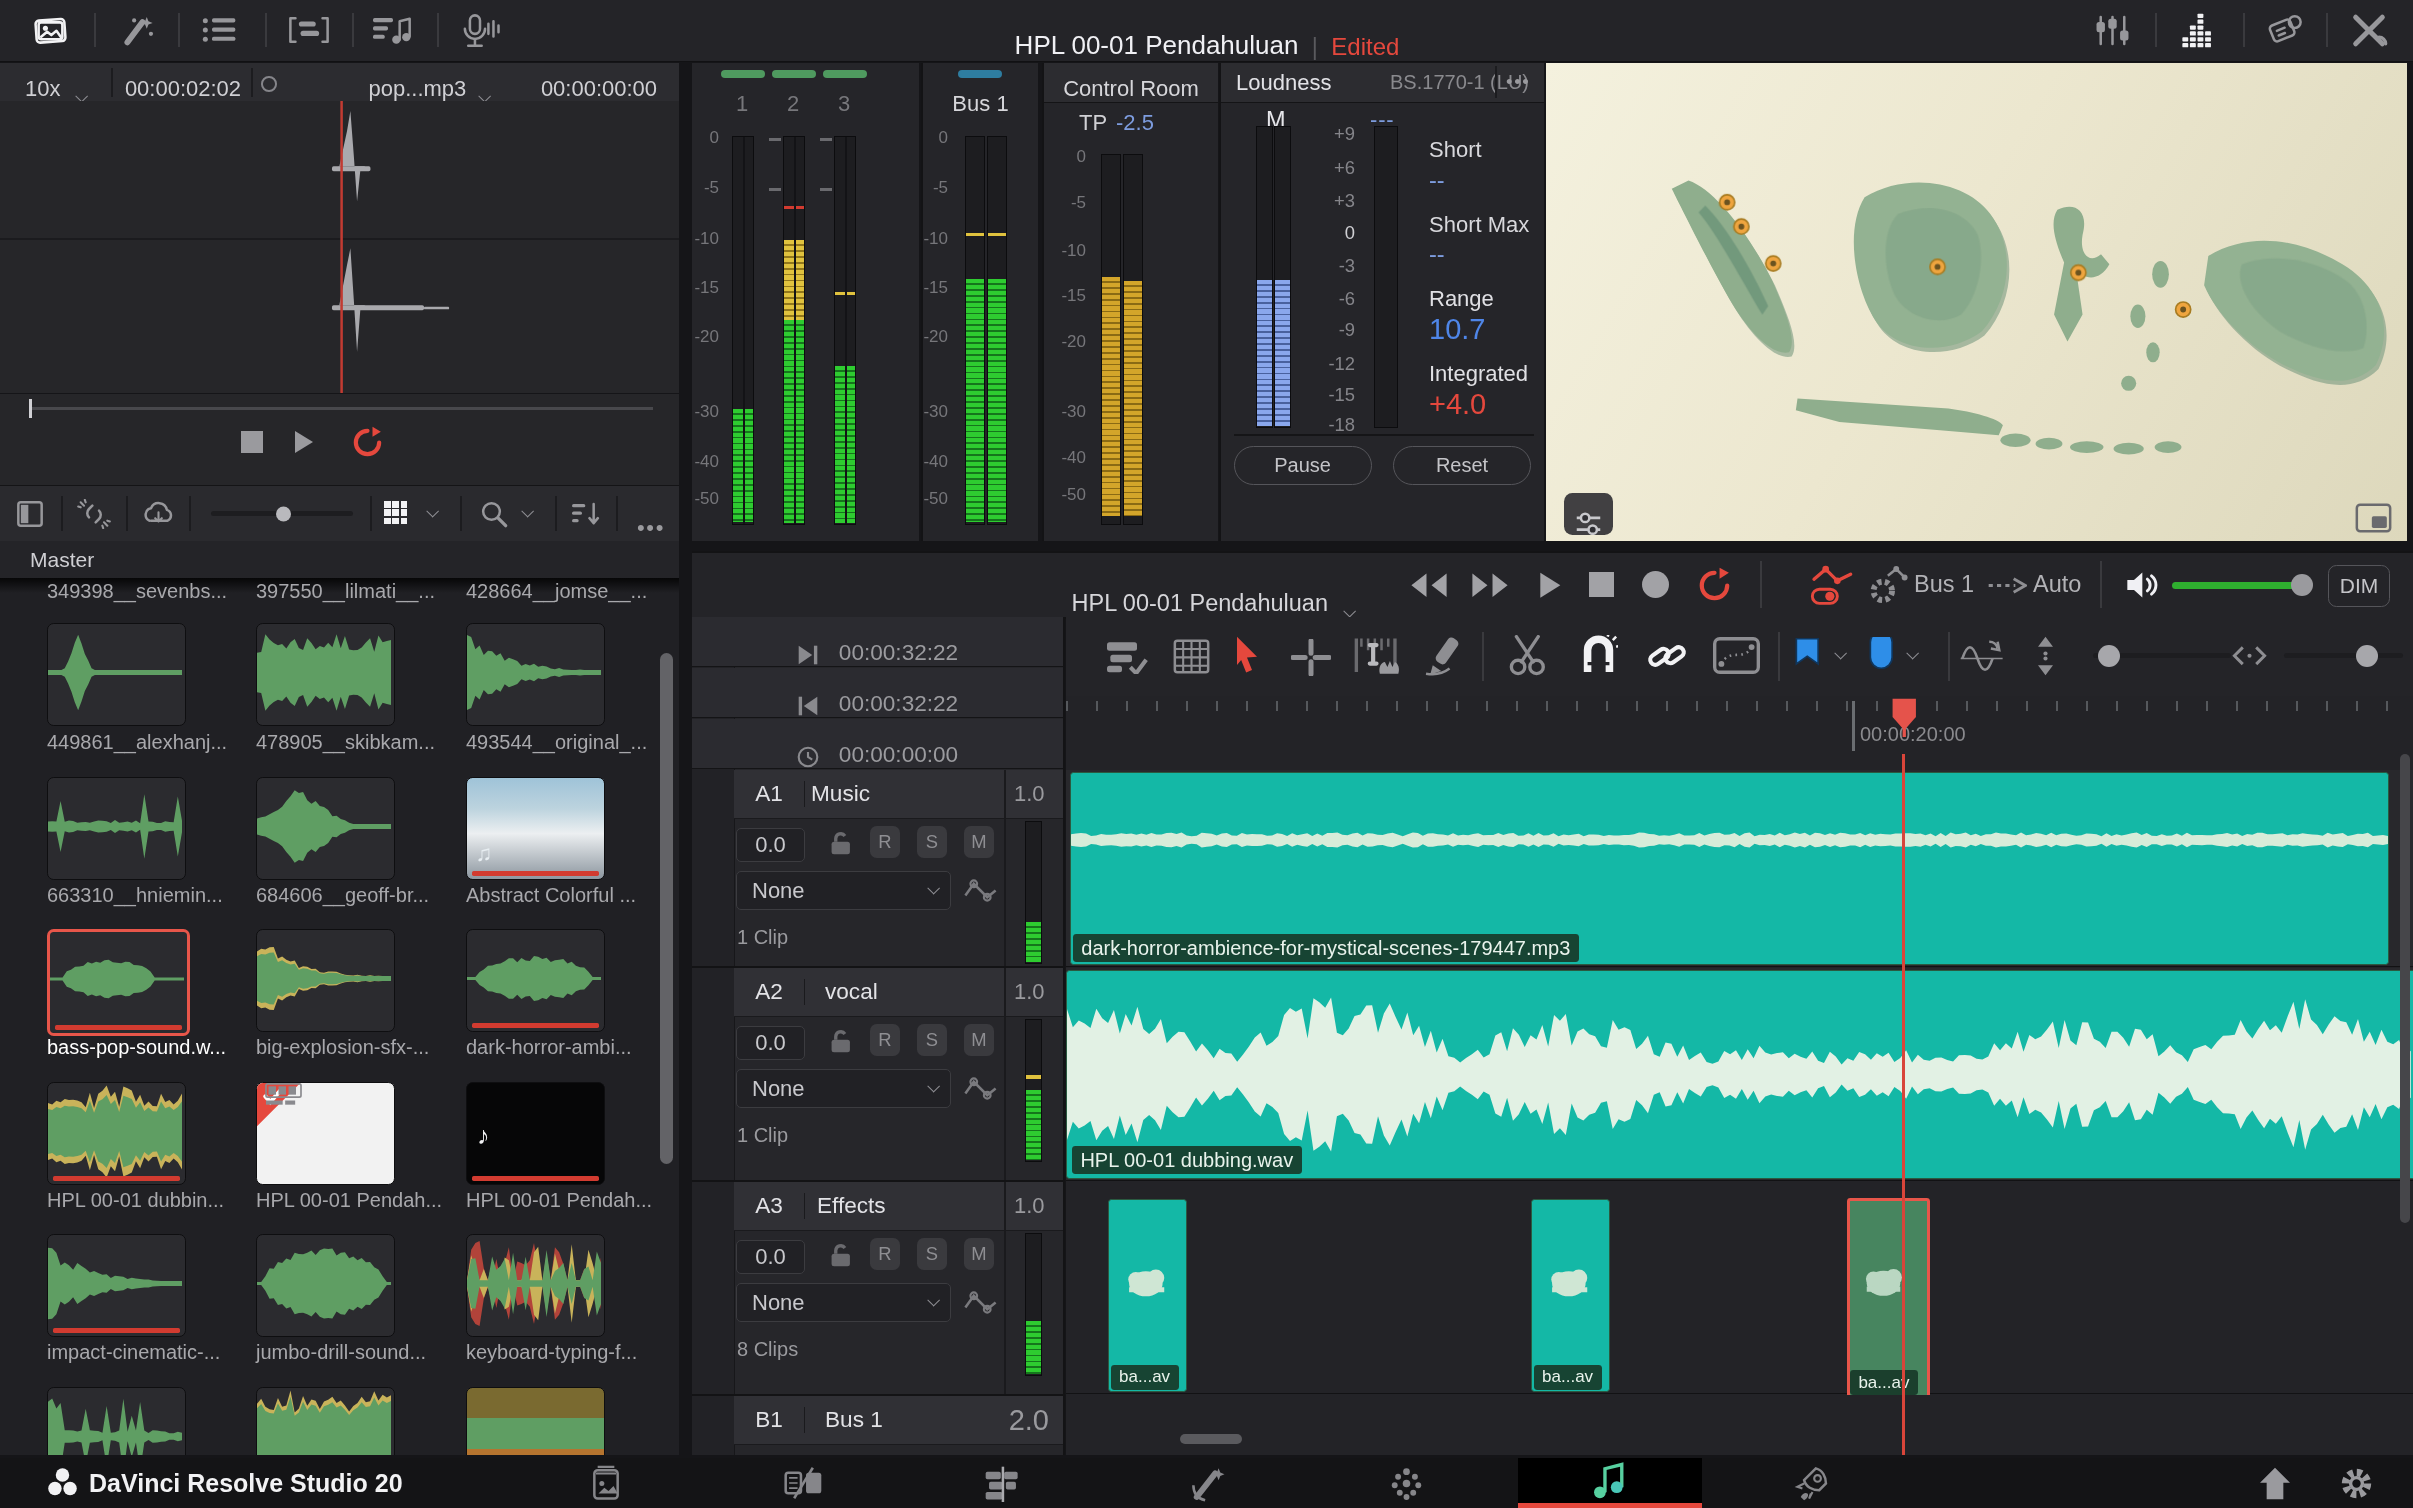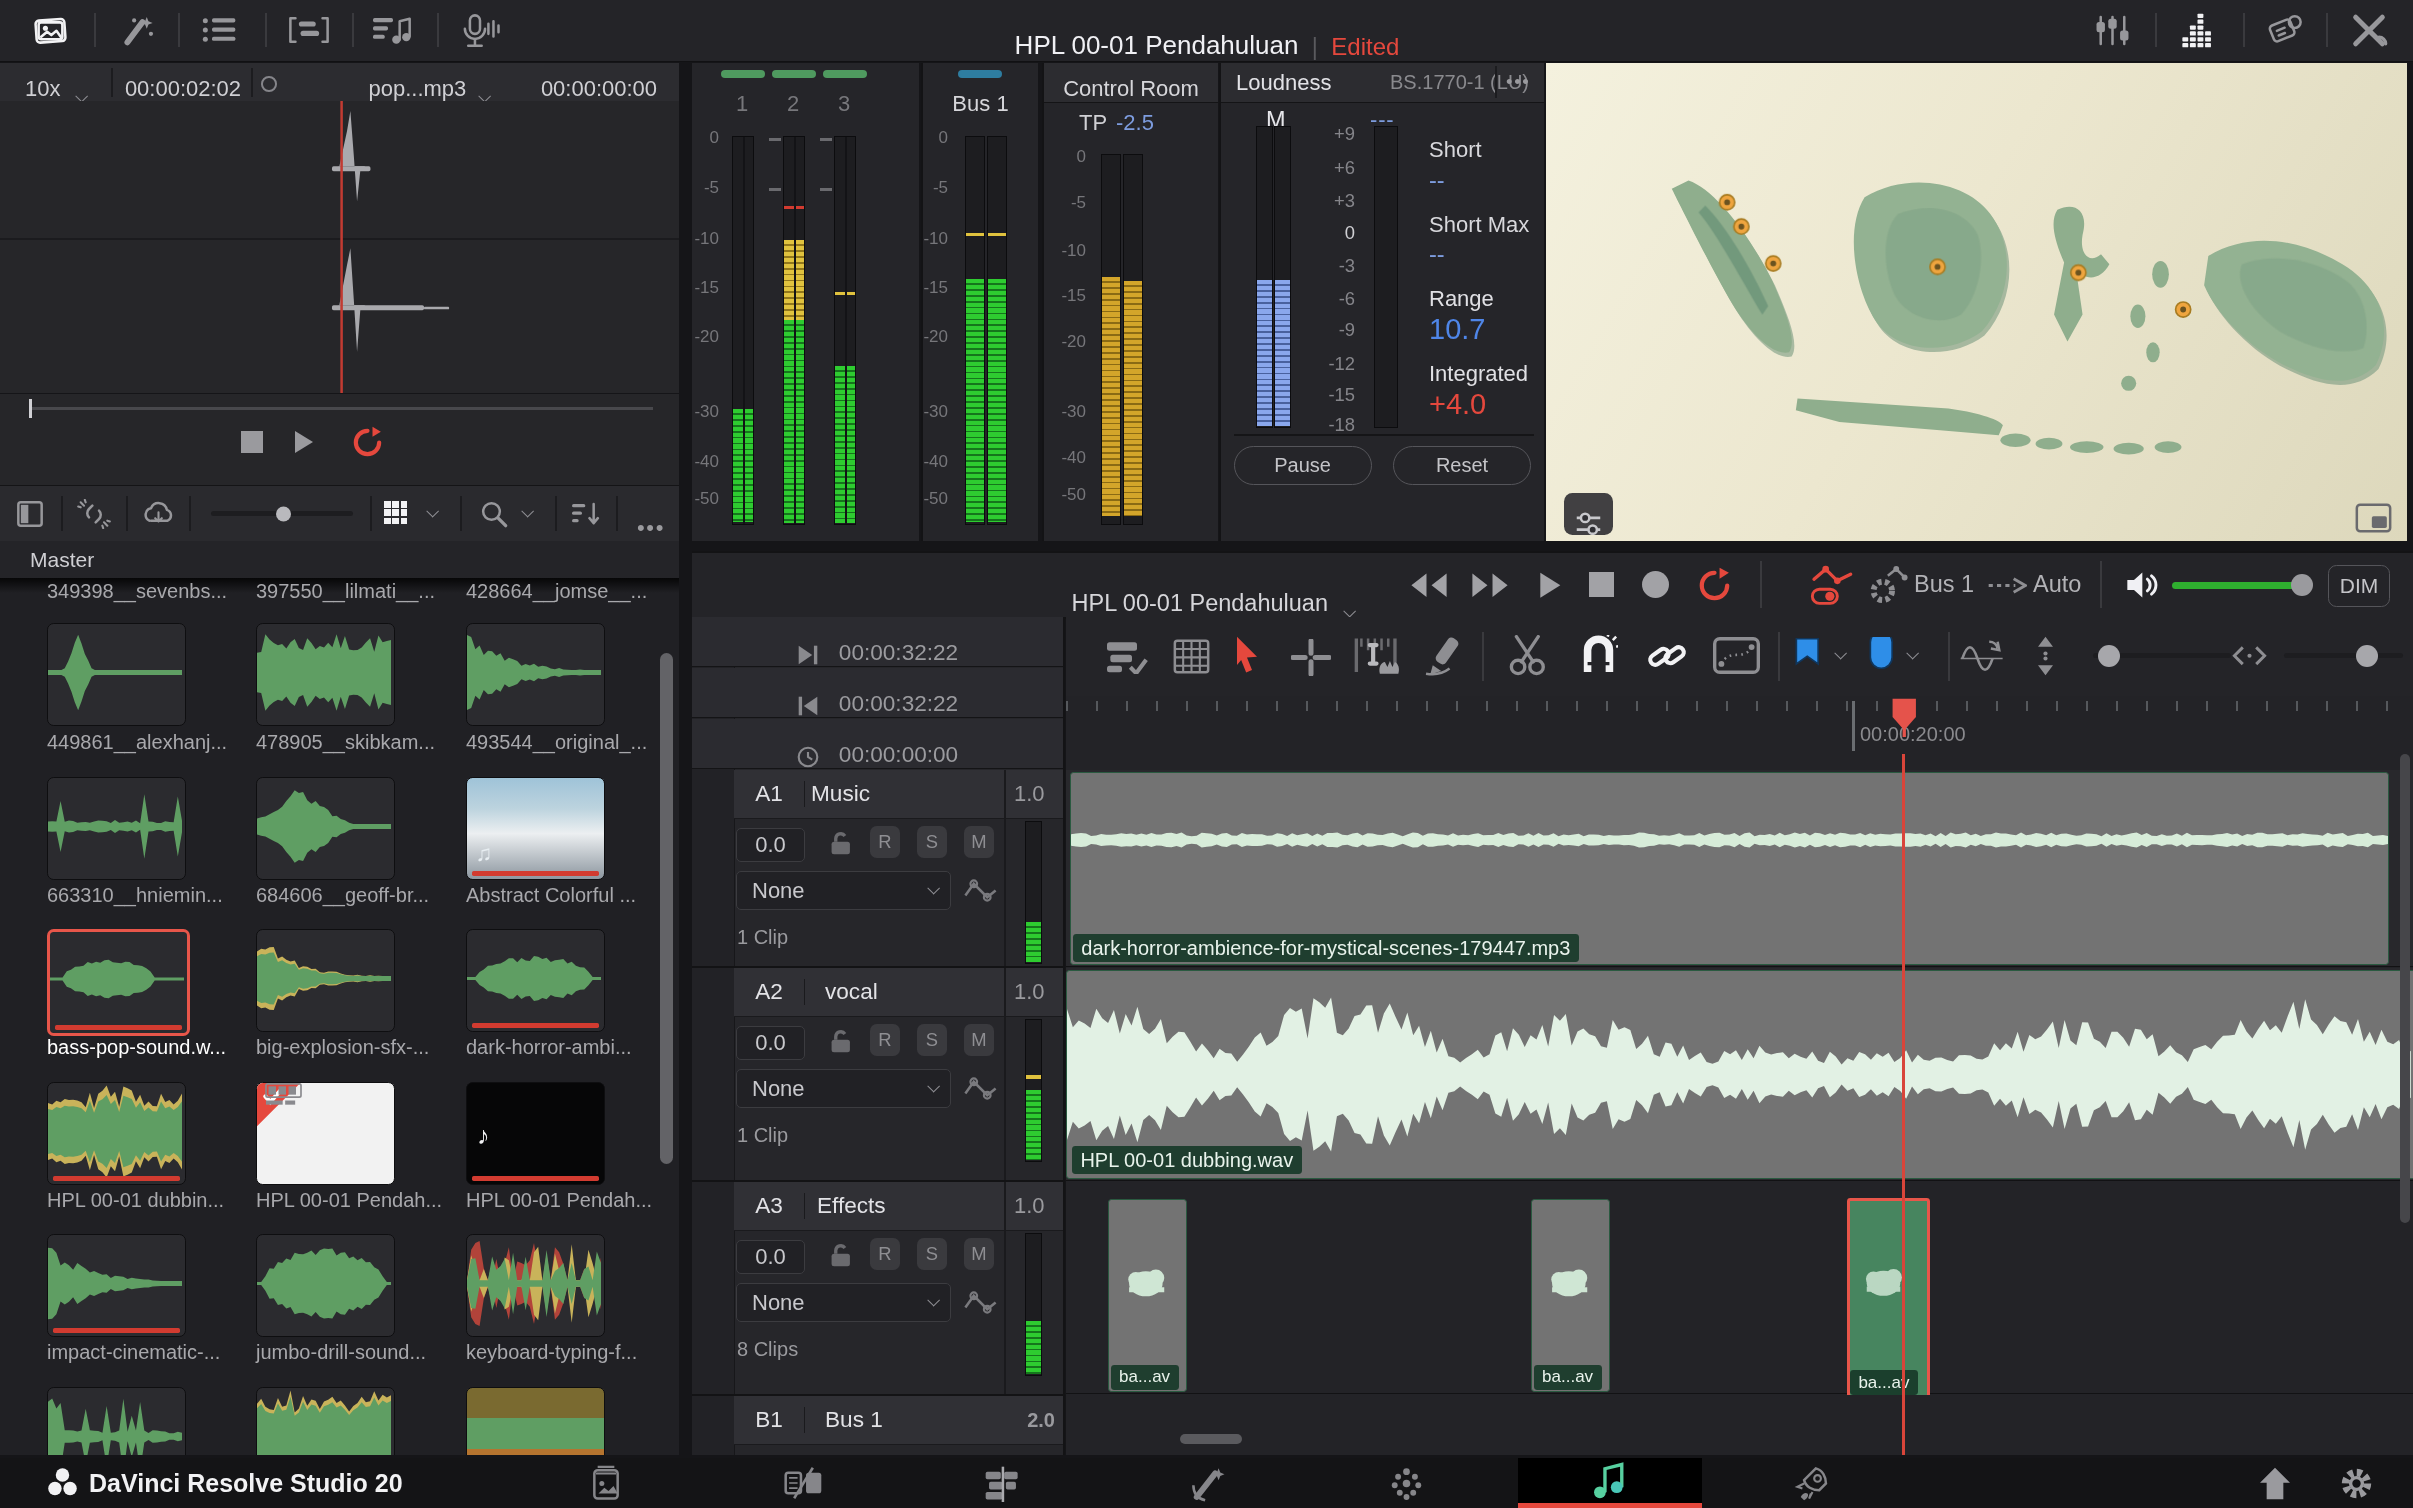--- a/index.html
+++ b/index.html
@@ -34,21 +34,21 @@
     display:flex;align-items:center;color:#c8c8cc;font-size:22px;}
   .rsm{position:absolute;width:30px;height:32px;background:#3a3a3e;border-radius:6.7px;color:#8e8e92;
     font-size:18.4px;display:flex;align-items:center;justify-content:center;}
   
   .thumb{position:absolute;width:137px;height:101px;background:#2b2b2f;border:1.7px solid #0e0e10;border-radius:6.7px;overflow:hidden;}
   .thumb svg{position:absolute;left:0;top:0;}
   .usage{position:absolute;left:5px;right:5px;bottom:3.4px;height:5px;background:#d23b30;border-radius:1.7px;}
   .cname{position:absolute;font-size:20px;color:#a8a8ac;white-space:nowrap;width:193px;}
   .tri-r{width:0;height:0;border-top:11.7px solid transparent;border-bottom:11.7px solid transparent;border-left:18.4px solid #9a9a9e;}
   .chip{position:absolute;background:rgba(24,58,41,.92);color:#e9f3ec;font-size:20px;padding:2.5px 8.4px;border-radius:3.4px;white-space:nowrap;}
-  .lane-clip{position:absolute;background:#737373;border:1.7px solid #2a5a40;border-radius:3.4px;overflow:hidden;}
+  .lane-clip{position:absolute;background:#14b8a6;border:1.7px solid #2a5a40;border-radius:3.4px;overflow:hidden;}
   .trackrow{position:absolute;left:0;width:371px;background:#2b2b30;border-bottom:1.7px solid #141416;}
   .thead{position:absolute;left:42px;right:0;top:0;height:48px;background:#303035;border-bottom:1.7px solid #1a1a1d;display:flex;align-items:center;}
   .slider-track{position:absolute;height:5px;background:#1d1d20;border-radius:2.5px;}
   .slider-knob{position:absolute;width:18.4px;height:18.4px;border-radius:50%;background:#a7a7ab;top:50%;transform:translateY(-50%);}
   .nav-ic{position:absolute;top:0;height:50px;width:101px;display:flex;align-items:center;justify-content:center;}
 </style>
 </head>
 <body>
 
 <div class="abs" style="left:0;top:0;width:2413px;height:61px;background:#242428;border-bottom:1.7px solid #111113;">
@@ -786,21 +786,21 @@
     <div class="abs" style="left:312px;top:0;width:1.7px;height:212px;background:#1a1a1d;"></div>
     <div class="mrect" style="left:333px;top:51px;width:15px;height:141px;border-width:0.8px;">
       <div class="abs gfill" style="left:0;top:87px;width:100%;height:53px;"></div>
     </div>
   </div>
 
   <div class="abs" style="left:0;top:779px;width:371px;height:59px;">
     <div class="thead">
       <span style="width:70px;text-align:center;font-size:22.6px;color:#e2e2e6;border-right:1.7px solid #1a1a1d;">B1</span>
       <span style="margin-left:20px;font-size:22.6px;color:#e2e2e6;">Bus 1</span>
-      <span style="margin-left:auto;margin-right:8px;font-size:20px;color:#9a9a9e;font-weight:bold;">2.0</span>
+      <span style="margin-left:auto;margin-right:14px;font-size:29px;color:#9a9a9e;">2.0</span>
     </div>
   </div>
 </div>
 
 <div class="panel" style="left:1066px;top:617px;width:1348px;height:79px;background:#242428;border-bottom:1.7px solid #141416;">
   <div class="icn" style="position:absolute;left:39px;top:22px;">
       <svg width="44" height="35" viewBox="0 0 52 42">
         <rect x="2" y="4" width="36" height="10" rx="3" fill="#8e8e92"></rect>
         <rect x="6" y="19" width="26" height="9" rx="3" fill="#8e8e92"></rect>
         <rect x="2" y="32" width="18" height="8" rx="3" fill="#8e8e92"></rect>

